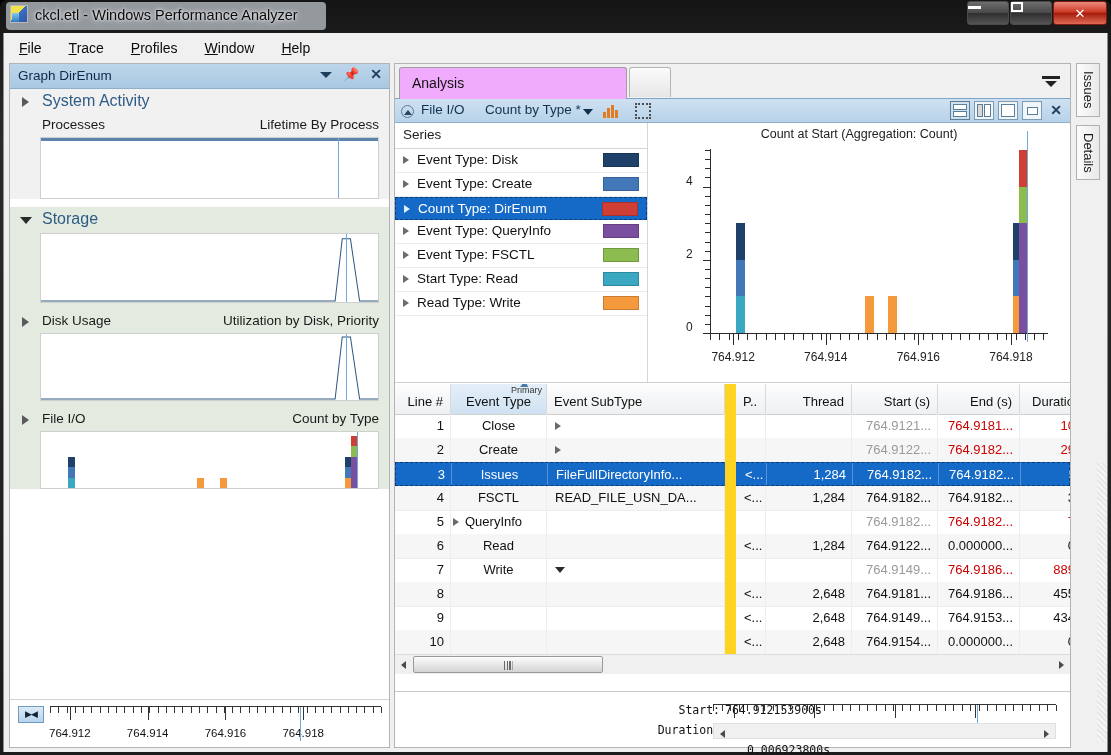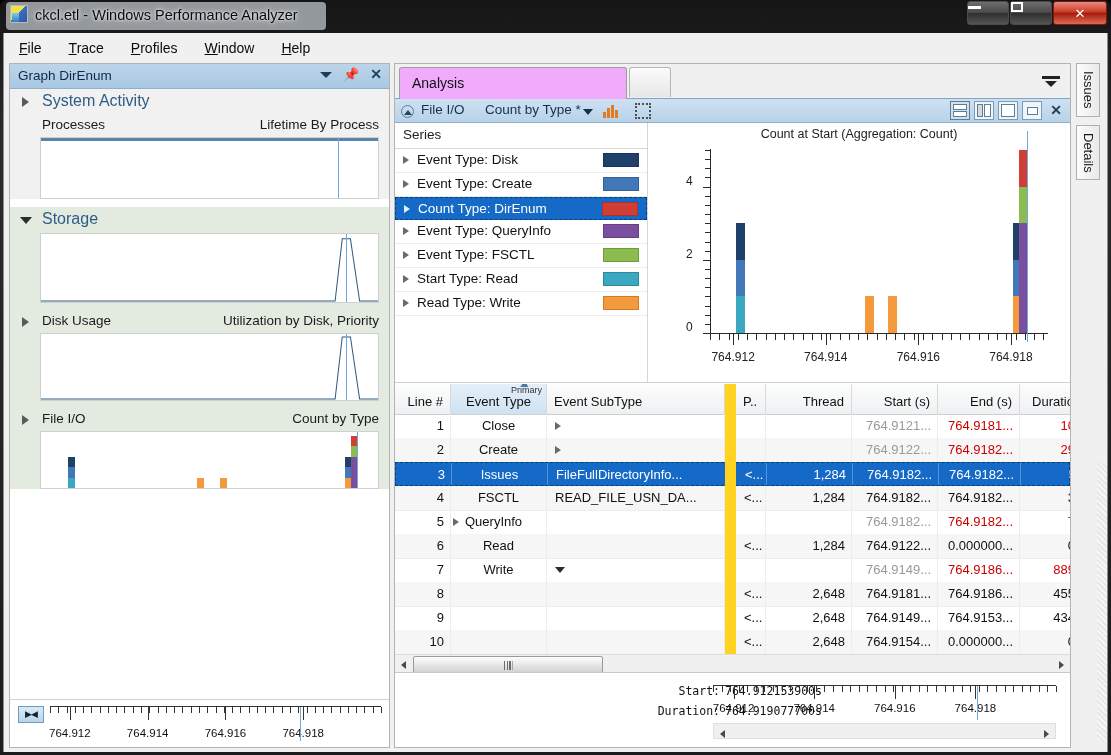--- a/index.html
+++ b/index.html
@@ -261,21 +261,21 @@
     border-top:4px solid transparent;border-bottom:4px solid transparent;border-right:5px solid #4a4a4a;}
   .hs-right:after{content:"";position:absolute;left:6px;top:6px;
     border-top:4px solid transparent;border-bottom:4px solid transparent;border-left:5px solid #4a4a4a;}
   .hs-thumb{position:absolute;left:18px;top:1px;width:190px;height:17px;
     background:linear-gradient(180deg,#fdfdfd,#d3d3d3);border:1px solid #9a9a9a;box-sizing:border-box;border-radius:2px;}
   .hs-thumb:after{content:"";position:absolute;left:50%;top:4px;transform:translateX(-50%);
     width:9px;height:9px;
     background:repeating-linear-gradient(90deg,#6b6b6b 0 1px,transparent 1px 3px);}
 
   
-  .status{position:absolute;left:0;bottom:0;right:0;height:75px;background:#fff;
+  .status{position:absolute;left:0;bottom:0;right:0;height:56px;background:#fff;
     border-top:1px solid #c9c9c9;box-sizing:border-box;}
   .st-labels{position:absolute;left:150px;top:8px;width:175px;text-align:right;
     font-family:"DejaVu Sans Mono",monospace;font-size:11.5px;color:#111;line-height:20px;}
   .st-vals{position:absolute;left:330px;top:8px;font-family:"DejaVu Sans Mono",monospace;
     font-size:11.5px;color:#111;line-height:20px;}
   .st-ruler{position:absolute;left:318px;right:14px;top:12px;height:14px;border-top:1px solid #333;}
   .st-scroll{position:absolute;left:318px;right:14px;bottom:8px;height:16px;
     background:#f0f0f0;border:1px solid #e0e0e0;box-sizing:border-box;}
 
   

